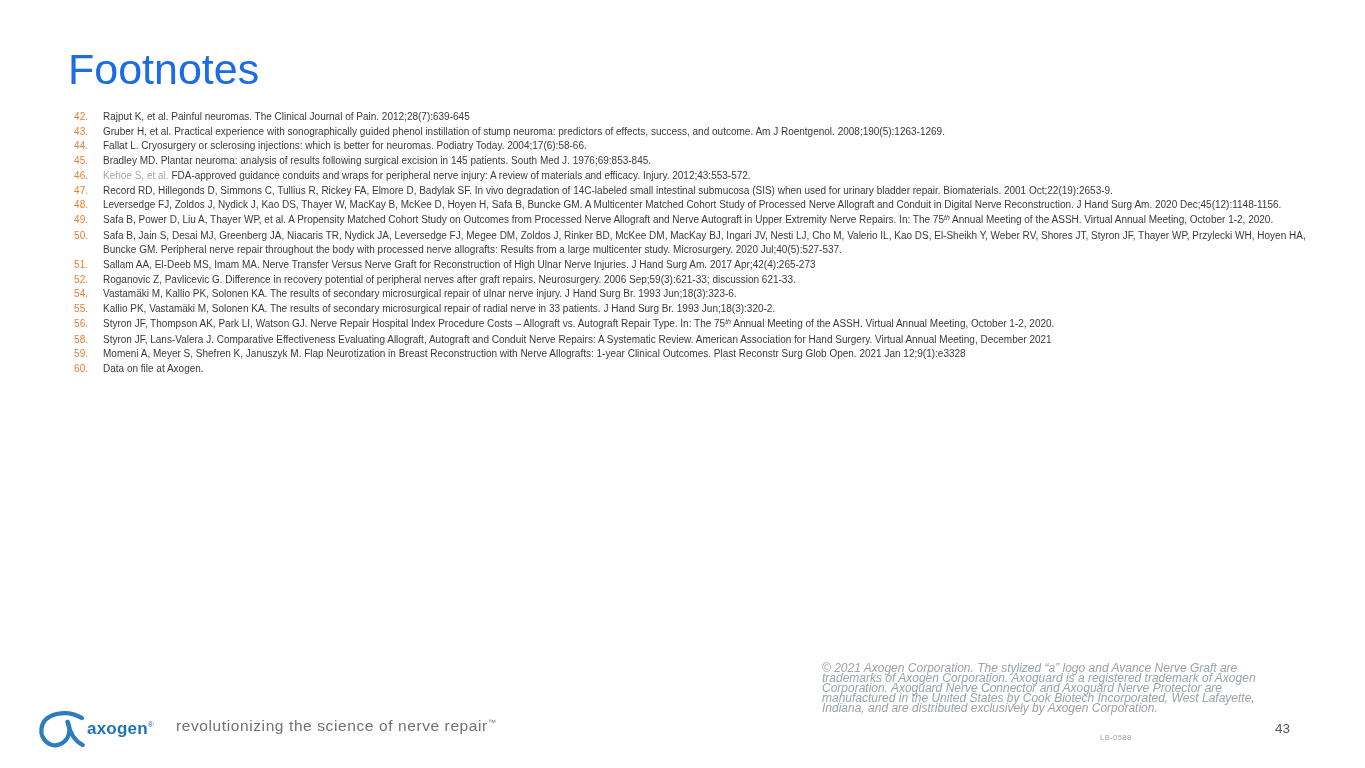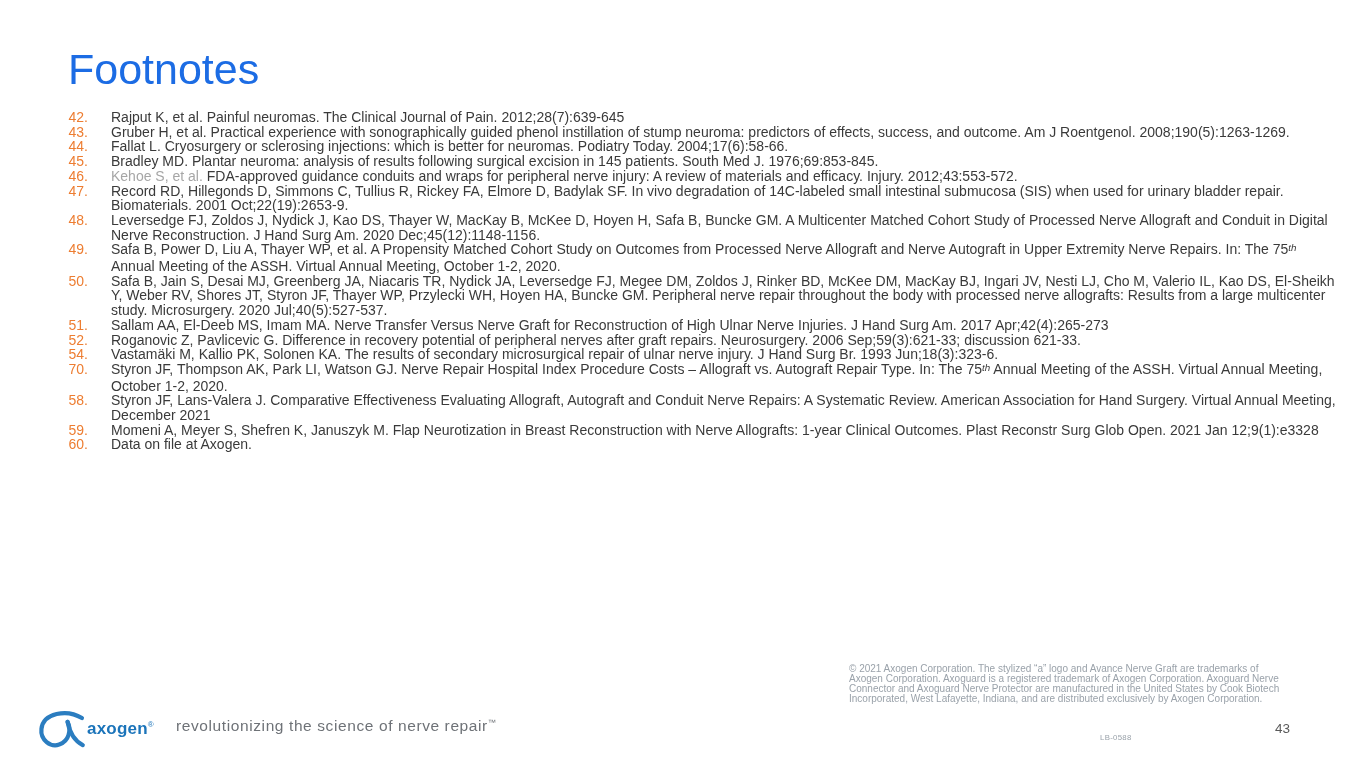--- a/index.html
+++ b/index.html
@@ -22,32 +22,32 @@
   }
   .slide{position:absolute;inset:0;padding-left:28px;}
 
   .title{
     position:absolute;left:68px;top:16px;
     font-size:43px;font-weight:400;color:var(--title-color);
   }
 
   .refs{
     position:absolute;left:58px;top:110px;width:1278px;
-    font-size:14px;line-height:14.7px;color:var(--body-text);
+    font-size:10px;line-height:14.7px;color:var(--body-text);
   }
   .ref-row{display:flex;}
   .ref-num{flex:0 0 30px;width:30px;text-align:right;color:var(--accent);}
-  .ref-text{margin-left:23px;flex:1;}
+  .ref-text{margin-left:15px;flex:1;}
   .it{}
   .sup{font-size:70%;position:relative;top:-3px;font-style:italic;}
   .muted{color:var(--muted-ref);text-align:center;}
 
   .legal{
-    position:absolute;left:849px;top:664px;width:434px;
-    font-size:10px;line-height:9.9px;color:var(--legal-gray);
+    position:absolute;left:822px;top:664px;width:434px;
+    font-size:12px;line-height:9.9px;color:var(--legal-gray);font-style:italic;
   }
 
   .footer-logo{
     position:absolute;left:33px;top:706px;
     display:flex;align-items:center;gap:0;
   }
   .logo-glyph{display:block;}
   .logo-word{
     font-size:17px;font-weight:700;color:var(--logo-blue);
     letter-spacing:.2px;
@@ -119,21 +119,25 @@
       </div>
       <div class="ref-row">
         <span class="ref-num">52.</span>
         <span class="ref-text"><span>Roganovic Z, Pavlicevic G. Difference in recovery potential of peripheral nerves after graft repairs. Neurosurgery. 2006 Sep;59(3):621-33; discussion 621-33.</span></span>
       </div>
       <div class="ref-row">
         <span class="ref-num">54.</span>
         <span class="ref-text"><span>Vastamäki M, Kallio PK, Solonen KA. The results of secondary microsurgical repair of ulnar nerve injury. J Hand Surg Br. 1993 Jun;18(3):323-6.</span></span>
       </div>
       <div class="ref-row">
-        <span class="ref-num">70.</span>
+        <span class="ref-num">55.</span>
+        <span class="ref-text"><span>Kallio PK, Vastamäki M, Solonen KA. The results of secondary microsurgical repair of radial nerve in 33 patients. J Hand Surg Br. 1993 Jun;18(3):320-2.</span></span>
+      </div>
+      <div class="ref-row">
+        <span class="ref-num">56.</span>
         <span class="ref-text"><span>Styron JF, Thompson AK, Park LI, Watson GJ. Nerve Repair Hospital Index Procedure Costs – Allograft vs. Autograft Repair Type. In: </span><span class="it">The 75</span><span class="sup">th</span><span class="it"> Annual Meeting of the ASSH</span><span>. Virtual Annual Meeting, October 1-2, 2020.</span></span>
       </div>
       <div class="ref-row">
         <span class="ref-num">58.</span>
         <span class="ref-text"><span>Styron JF, Lans-Valera J. Comparative Effectiveness Evaluating Allograft, Autograft and Conduit Nerve Repairs: A Systematic Review. American Association for Hand Surgery. Virtual Annual Meeting, December 2021</span></span>
       </div>
       <div class="ref-row">
         <span class="ref-num">59.</span>
         <span class="ref-text"><span>Momeni A, Meyer S, Shefren K, Januszyk M. Flap Neurotization in Breast Reconstruction with Nerve Allografts: 1-year Clinical Outcomes. Plast Reconstr Surg Glob Open. 2021 Jan 12;9(1):e3328</span></span>
       </div>

